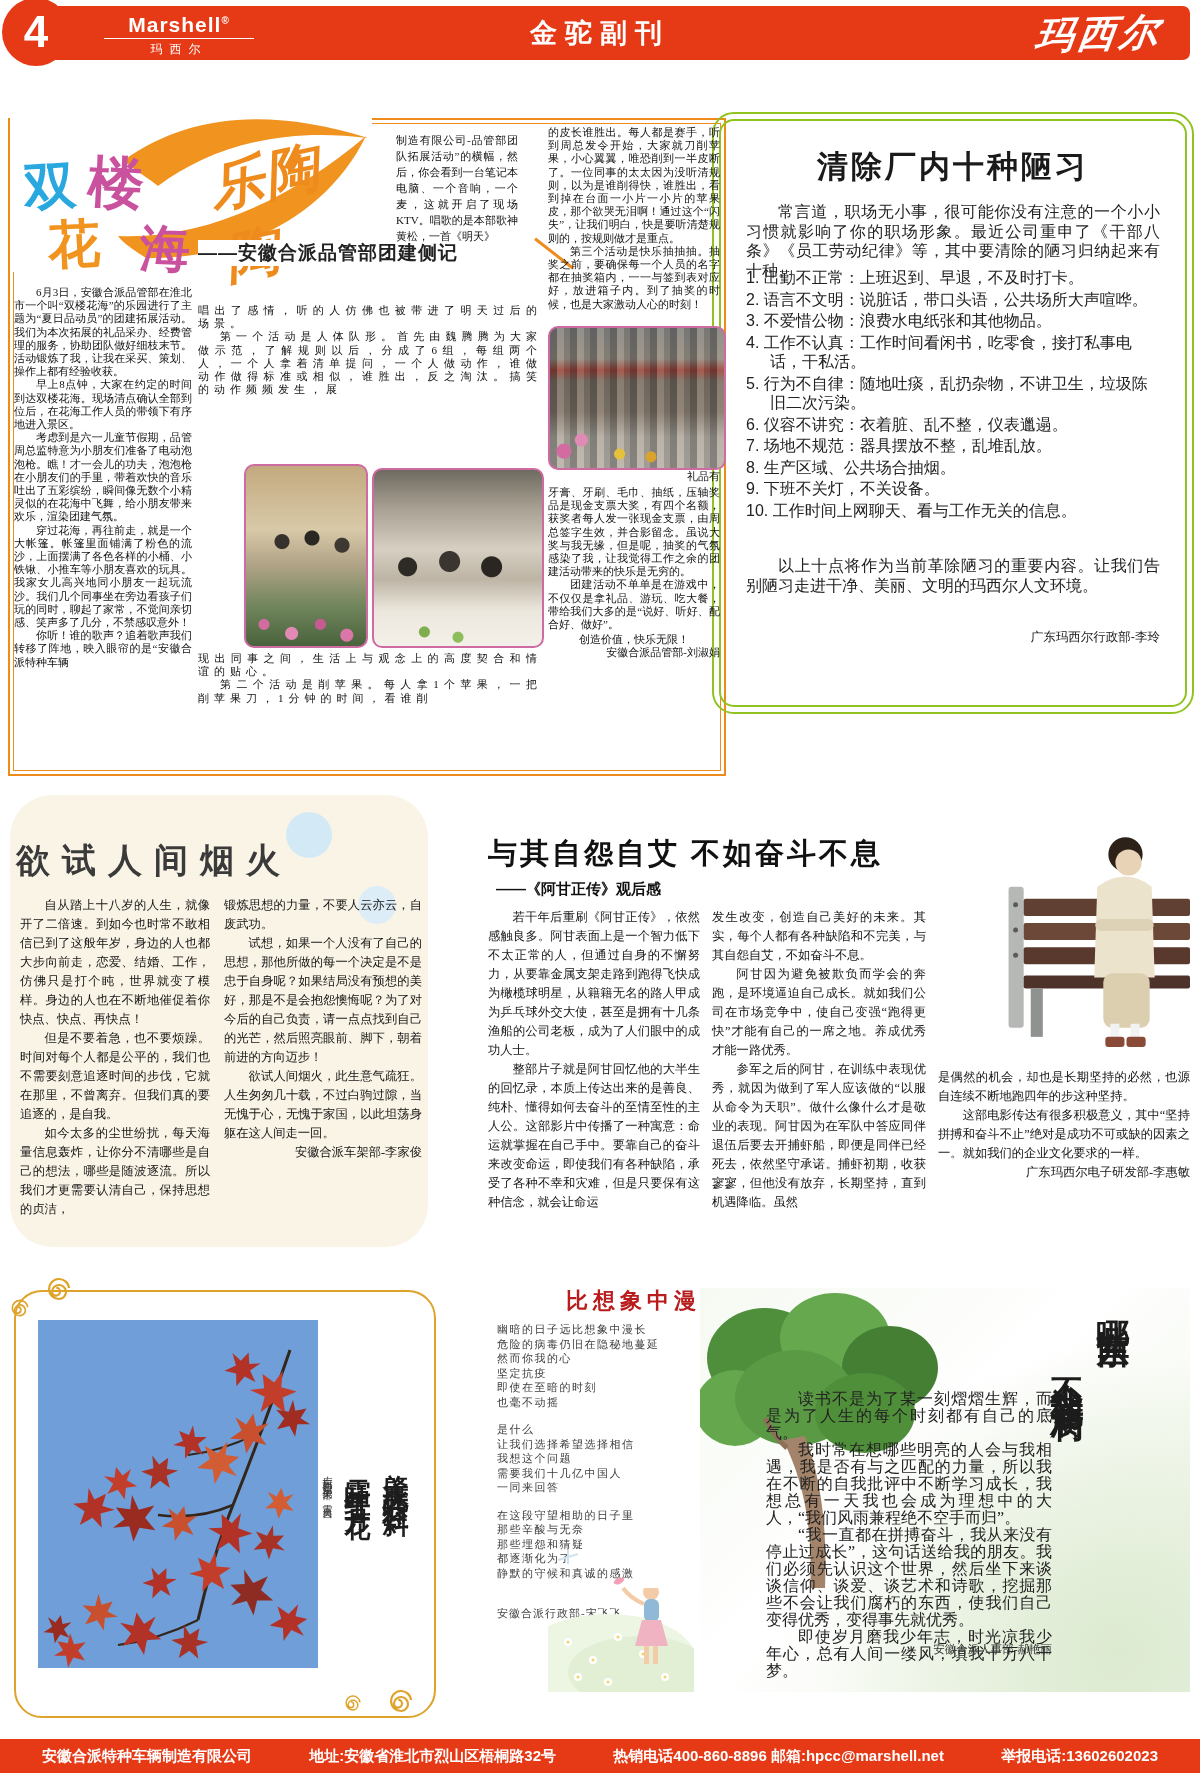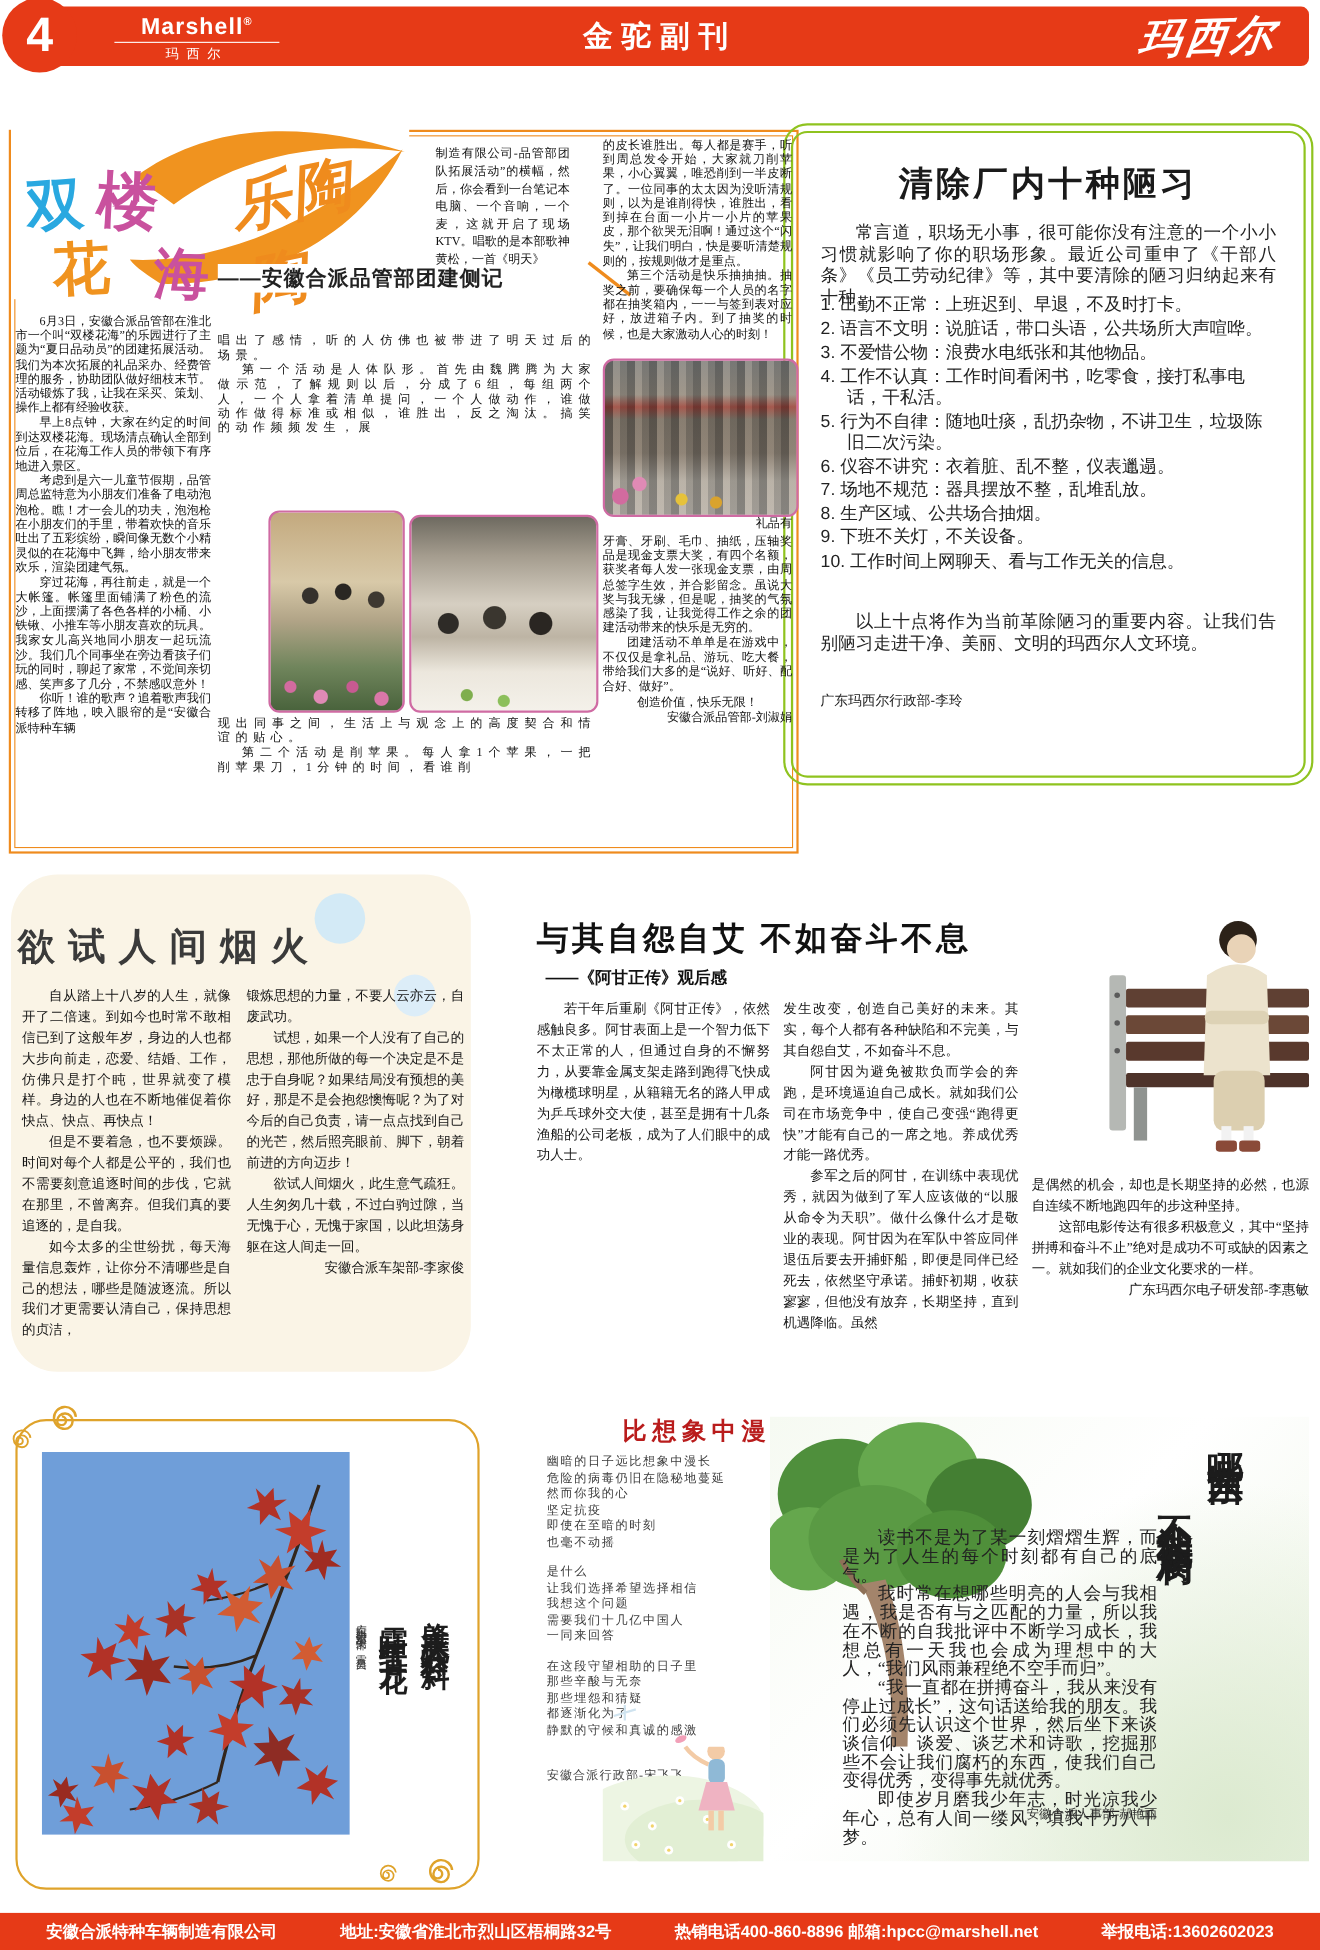--- a/index.html
+++ b/index.html
@@ -86,21 +86,21 @@
   .gbox{left:712px;top:112px;width:478px;height:598px;border:2.5px solid #8fc31f;border-radius:22px;}
   .gbox::before{content:"";position:absolute;inset:5px;border:2.5px solid #8fc31f;border-radius:15px;}
   .gtitle{left:748px;top:146px;width:410px;text-align:center;
           font:900 31px "Liberation Serif",serif;letter-spacing:3px;color:#1a1a1a;}
   .gtext{font-family:"Liberation Sans",sans-serif;font-size:16px;line-height:19.5px;
          color:#222;text-align:justify;}
   .gintro{left:746px;top:202px;width:414px;text-indent:2em;}
   .gitems{left:746px;top:268px;width:416px;}
   .habit{padding-left:24px;text-indent:-24px;margin-bottom:2px;text-align:left;}
   .gclosing{left:746px;top:556px;width:414px;text-indent:2em;}
-  .gsig{left:746px;top:628px;width:414px;font-size:12.5px;}
+  .gsig{left:746px;top:628px;width:414px;text-align:right;font-size:12.5px;}
 
   
   .cream{left:10px;top:795px;width:418px;height:452px;background:#faf4e6;border-radius:42px;}
   .deco-c1{left:286px;top:812px;width:46px;height:46px;border-radius:50%;background:#d3eaf6;}
   .deco-c2{left:358px;top:886px;width:38px;height:38px;border-radius:50%;background:#dcedf8;}
   .fwtitle{left:16px;top:838px;width:360px;font:900 34px "Liberation Sans",sans-serif;
            letter-spacing:12px;color:#3a3a3a;z-index:2;}
   .mid{font-size:12.3px;line-height:19px;text-align:justify;color:#151515;z-index:2;}
   .mid p{margin:0;text-indent:2em;}
   .fwcol1{left:20px;top:896px;width:190px;}
@@ -242,20 +242,21 @@
 
   <div class="abs mid fwcol2">
     <p style="text-indent:0">锻炼思想的力量，不要人云亦云，自废武功。</p>
     <p>试想，如果一个人没有了自己的思想，那他所做的每一个决定是不是忠于自身呢？如果结局没有预想的美好，那是不是会抱怨懊悔呢？为了对今后的自己负责，请一点点找到自己的光芒，然后照亮眼前、脚下，朝着前进的方向迈步！</p>
     <p>欲试人间烟火，此生意气疏狂。人生匆匆几十载，不过白驹过隙，当无愧于心，无愧于家国，以此坦荡身躯在这人间走一回。</p>
     <p class="sig">安徽合派车架部-李家俊</p>
   </div>
   <div class="abs gumpsub">——《阿甘正传》观后感</div>
   <div class="abs mid gumpcol1">
     <p>若干年后重刷《阿甘正传》，依然感触良多。阿甘表面上是一个智力低下不太正常的人，但通过自身的不懈努力，从要靠金属支架走路到跑得飞快成为橄榄球明星，从籍籍无名的路人甲成为乒乓球外交大使，甚至是拥有十几条渔船的公司老板，成为了人们眼中的成功人士。</p>
+    <p>整部片子就是阿甘回忆他的大半生的回忆录，本质上传达出来的是善良、纯朴、懂得如何去奋斗的至情至性的主人公。这部影片中传播了一种寓意：命运就掌握在自己手中。要靠自己的奋斗来改变命运，即使我们有各种缺陷，承受了各种不幸和灾难，但是只要保有这种信念，就会让命运</p>
   </div>
   <div class="abs mid gumpcol2">
     <p style="text-indent:0">发生改变，创造自己美好的未来。其实，每个人都有各种缺陷和不完美，与其自怨自艾，不如奋斗不息。</p>
     <p>阿甘因为避免被欺负而学会的奔跑，是环境逼迫自己成长。就如我们公司在市场竞争中，使自己变强“跑得更快”才能有自己的一席之地。养成优秀才能一路优秀。</p>
     <p>参军之后的阿甘，在训练中表现优秀，就因为做到了军人应该做的“以服从命令为天职”。做什么像什么才是敬业的表现。阿甘因为在军队中答应同伴退伍后要去开捕虾船，即便是同伴已经死去，依然坚守承诺。捕虾初期，收获寥寥，但他没有放弃，长期坚持，直到机遇降临。虽然</p>
   </div>
   <div class="abs gumpphoto">
     <svg viewBox="0 0 250 258" width="252" height="262">
       <rect width="250" height="258" fill="#ffffff"></rect>
       <rect x="70" y="88" width="15" height="140" rx="3" fill="#b5b8b4"></rect>

